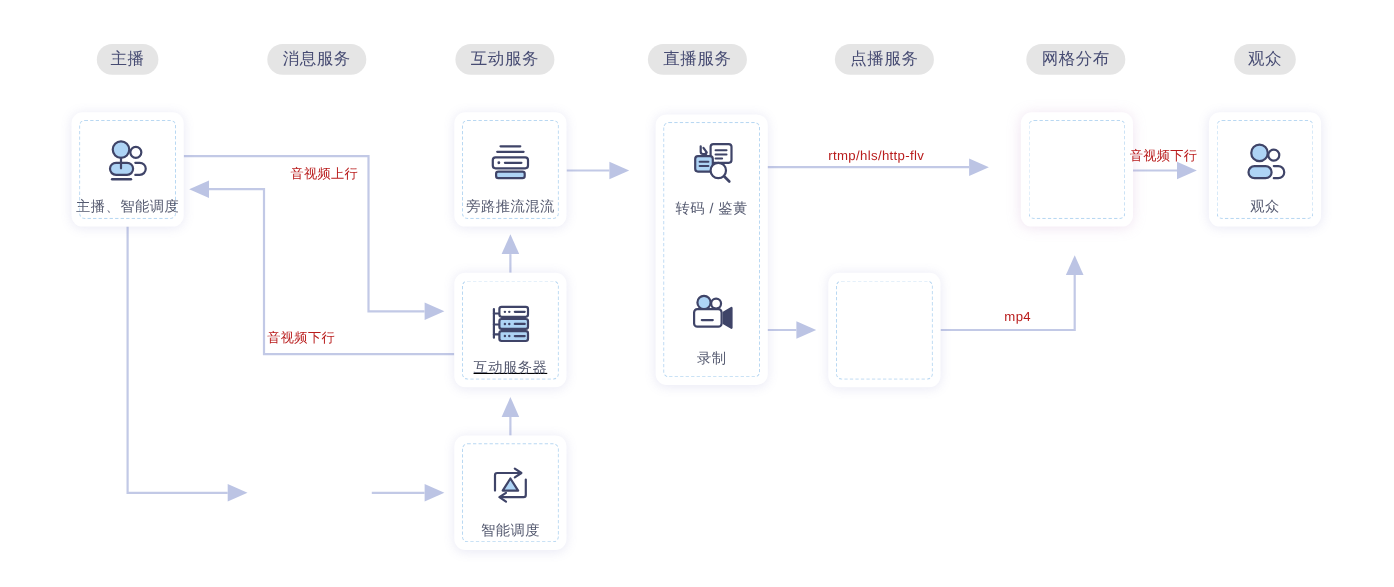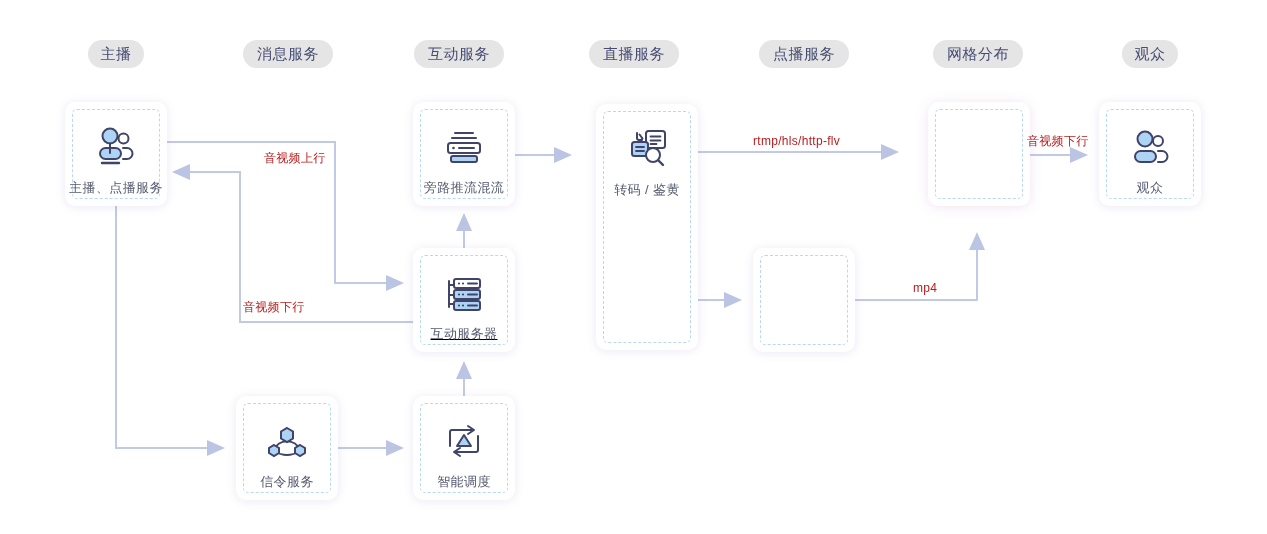--- a/index.html
+++ b/index.html
@@ -177,39 +177,24 @@
       <div class="ico">
         <svg width="46" height="40" viewBox="0 0 46 40">
           <circle cx="17" cy="9" r="7.5" fill="#aed4f5" stroke="#3f4468" stroke-width="2"></circle>
           <circle cx="30.5" cy="11.5" r="5" fill="#ffffff" stroke="#3f4468" stroke-width="2"></circle>
           <rect x="7" y="21" width="21" height="11" rx="5.5" fill="#aed4f5" stroke="#3f4468" stroke-width="2"></rect>
           <path d="M30 21 h4 a5.5 5.5 0 0 1 0 11 h-4" fill="none" stroke="#3f4468" stroke-width="2" stroke-linecap="round"></path>
           <path d="M17 16.5 L17 26" stroke="#3f4468" stroke-width="2" stroke-linecap="round"></path>
           <path d="M9 36 h17" stroke="#3f4468" stroke-width="2.4" stroke-linecap="round"></path>
         </svg>
       </div>
-      <div class="lbl">主播、点播服务</div>
-    </div>
-  </div>
-
-  <div class="card" style="left:236px; top:396px; width:102px; height:104px;">
-    <div class="dash"></div>
-    <div class="unit" style="top:22px;">
-      <div class="ico">
-        <svg width="46" height="40" viewBox="0 0 46 40">
-          <path d="M10 29 A14 14 0 0 1 36 29" fill="none" stroke="#3f4468" stroke-width="2"></path>
-          <path d="M10 30 Q23 38 36 30" fill="none" stroke="#3f4468" stroke-width="2"></path>
-          <polygon points="23,7 29,10.5 29,17.5 23,21 17,17.5 17,10.5" fill="#aed4f5" stroke="#3f4468" stroke-width="2"></polygon>
-          <polygon points="10,24 15,27 15,32 10,35 5,32 5,27" fill="#aed4f5" stroke="#3f4468" stroke-width="2"></polygon>
-          <polygon points="36,24 41,27 41,32 36,35 31,32 31,27" fill="#aed4f5" stroke="#3f4468" stroke-width="2"></polygon>
-        </svg>
-      </div>
-      <div class="lbl">信令服务</div>
-    </div>
-  </div>
+      <div class="lbl">主播、智能调度</div>
+    </div>
+  </div>
+
 
   <div class="card" style="left:413px; top:102px; width:102px; height:104px;">
     <div class="dash"></div>
     <div class="unit" style="top:22px;">
       <div class="ico">
         <svg width="46" height="40" viewBox="0 0 46 40">
           <path d="M14 6 h18" stroke="#3f4468" stroke-width="2" stroke-linecap="round"></path>
           <path d="M11 11 h24" stroke="#3f4468" stroke-width="2" stroke-linecap="round"></path>
           <rect x="7" y="16" width="32" height="10" rx="2.5" fill="#ffffff" stroke="#3f4468" stroke-width="2"></rect>
           <circle cx="12.5" cy="21" r="1.3" fill="#3f4468"></circle>
@@ -272,20 +257,32 @@
           <rect x="8" y="14" width="16" height="14" rx="2.5" fill="#aed4f5" stroke="#3f4468" stroke-width="2"></rect>
           <path d="M12 19 h8 M12 23 h8" stroke="#3f4468" stroke-width="1.8" stroke-linecap="round"></path>
           <path d="M13 5 v5 a2 2 0 0 0 2 2 h3" fill="none" stroke="#3f4468" stroke-width="2" stroke-linecap="round"></path>
           <polyline points="16,8 19,12 16,15" fill="none" stroke="#3f4468" stroke-width="2" stroke-linecap="round" stroke-linejoin="round" transform="translate(-0.5,-1.5)"></polyline>
           <circle cx="29" cy="27" r="7" fill="#ffffff" stroke="#3f4468" stroke-width="2"></circle>
           <path d="M34.5 32.5 L39 37" stroke="#3f4468" stroke-width="2.4" stroke-linecap="round"></path>
         </svg>
       </div>
       <div class="lbl">转码 / 鉴黄</div>
     </div>
+    <div class="unit" style="top:158px;">
+      <div class="ico">
+        <svg width="46" height="40" viewBox="0 0 46 40">
+          <circle cx="16" cy="10" r="6" fill="#aed4f5" stroke="#3f4468" stroke-width="2"></circle>
+          <circle cx="27" cy="11" r="4.5" fill="#ffffff" stroke="#3f4468" stroke-width="2"></circle>
+          <rect x="7" y="16" width="25" height="16" rx="3" fill="#ffffff" stroke="#3f4468" stroke-width="2"></rect>
+          <path d="M14 26 h10" stroke="#3f4468" stroke-width="2" stroke-linecap="round"></path>
+          <polygon points="34,19 41,15 41,33 34,29" fill="#3f4468" stroke="#3f4468" stroke-width="2" stroke-linejoin="round"></polygon>
+        </svg>
+      </div>
+      <div class="lbl">录制</div>
+    </div>
   </div>
 
   <div class="card" style="left:753px; top:248px; width:102px; height:104px;">
     <div class="dash"></div>
   </div>
 
   <div class="card pinkish" style="left:928px; top:102px; width:102px; height:104px;">
     <div class="dash"></div>
   </div>
 

